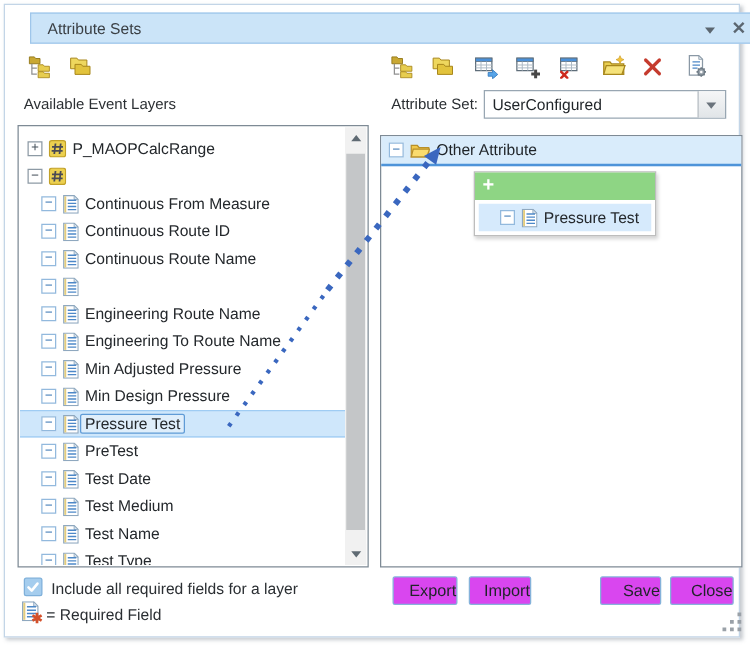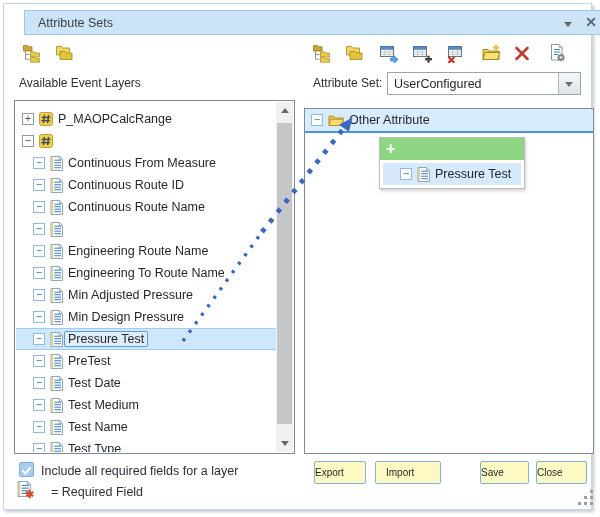--- a/index.html
+++ b/index.html
@@ -83,26 +83,26 @@
   .ghost-row .row-label { font-size:12.5px; }
 
   
   .arrow-svg { position:absolute; left:0; top:0; width:600px; height:517px;
     pointer-events:none; z-index:40; }
 
   
   .checkbox { position:absolute; left:15px; top:458px; width:15px; height:15px;
     background:#a5cdee; border:1px solid #7fb0da; border-radius:2px; }
   .footer-lbl { position:absolute; font-size:12.5px; color:#2b2f33; white-space:nowrap; }
-  .btn { position:absolute; top:457px; height:23px; background:#fef9c3;
-    border:1px solid #85b2da; border-radius:2px; font-size:10px; color:#1f2428;
-    text-align:left; line-height:21px; cursor:pointer;
+  .btn { position:absolute; top:457px; height:23px; background:#d946ef;
+    border:1px solid #85b2da; border-radius:2px; font-size:13px; color:#1f2428;
+    text-align:right; line-height:21px; cursor:pointer;
     font-family:"Liberation Sans", sans-serif; }
   .btn-export { left:310px; width:52px; }
-  .btn-import { left:371px; width:66px;padding-left:10px; }
+  .btn-import { left:371px; width:50px;padding-left:10px; }
   .btn-save   { left:476px; width:49px; }
   .btn-close  { left:532px; width:51px; }
   .req-ast { position:absolute; left:21px; top:484px; font-size:11px; color:#d4502a;
     font-weight:bold; }
   .grip { position:absolute; left:574px; top:486px; width:18px; height:18px; }
   .grip i { position:absolute; width:3px; height:3px; background:#9aa1a8; }
 </style>
 </head>
 <body>
 
@@ -377,21 +377,21 @@
     <svg width="13" height="13" viewBox="0 0 15 15">
       <polyline points="3.2,8 6.2,11 11.5,4.5" fill="none" stroke="#fff" stroke-width="2.4" stroke-linecap="round" stroke-linejoin="round"></polyline>
     </svg>
   </div>
   <span class="footer-lbl" style="left:37px; top:460px">Include all required fields for a layer</span>
 
   <svg class="abs" style="left:13px; top:477px" width="14" height="16" viewBox="0 0 13 15">
       <use href="#i-doc"></use>
     </svg>
   <span class="req-ast">✱</span>
-  <span class="footer-lbl" style="left:47px; top:481px">= Required Field</span>
+  <span class="footer-lbl" style="left:33px; top:481px">= Required Field</span>
 
   <button class="btn btn-export">Export</button>
   <button class="btn btn-import">Import</button>
   <button class="btn btn-save">Save</button>
   <button class="btn btn-close">Close</button>
 
   <div class="grip">
     <i style="left:12px; top:0"></i>
     <i style="left:6px; top:6px"></i>
       <i style="left:12px; top:6px"></i>

